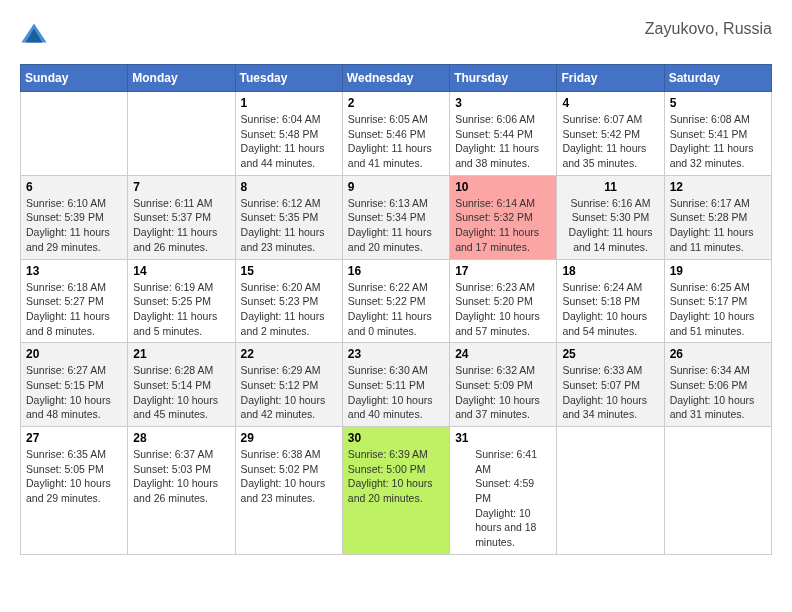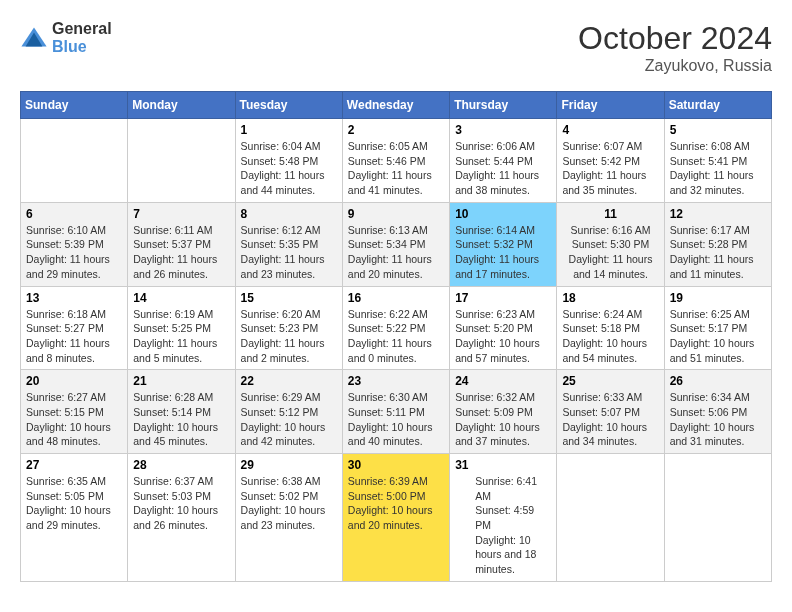--- a/index.html
+++ b/index.html
@@ -82,27 +82,22 @@
   </style>
 </head>
 <body>
 
 <div class="header">
   <div class="logo">
     <svg class="logo-icon" viewBox="0 0 40 40" xmlns="http://www.w3.org/2000/svg">
       <polygon points="20,5 38,32 2,32" fill="#4a90d9"></polygon>
       <polygon points="20,12 32,32 8,32" fill="#1a5fa0"></polygon>
     </svg>
-    <div>
-      <span style="font-size:16px; font-weight:bold; color:#333;">General</span><br>
-      <span style="font-size:16px; font-weight:bold; color:#4a90d9;">Blue</span>
-    </div>
   </div>
   <div class="title-block">
-    <div class="month-title">October 2024</div>
     <div class="location-title">Zayukovo, Russia</div>
   </div>
 </div>
 
 <table class="calendar">
   <thead>
     <tr>
     <th>Sunday</th>
         <th>Monday</th>
         <th>Tuesday</th>
@@ -165,21 +160,21 @@
           <div class="day-info" style="white-space: pre-line;">Sunrise: 6:12 AM
 Sunset: 5:35 PM
 Daylight: 11 hours and 23 minutes.</div>
         </td>
         <td style="background: rgb(242, 242, 242);">
           <span class="day-number">9</span>
           <div class="day-info" style="white-space: pre-line;">Sunrise: 6:13 AM
 Sunset: 5:34 PM
 Daylight: 11 hours and 20 minutes.</div>
         </td>
-        <td style="background: #7dd3fc;">
+        <td style="background: #fca5a5;">
           <span class="day-number">10</span>
           <div class="day-info" style="white-space: pre-line;">Sunrise: 6:14 AM
 Sunset: 5:32 PM
 Daylight: 11 hours and 17 minutes.</div>
         </td>
         <td style="background: rgb(242, 242, 242); text-align: center;">
           <span class="day-number">11</span>
           <div class="day-info" style="white-space: pre-line;">Sunrise: 6:16 AM
 Sunset: 5:30 PM
 Daylight: 11 hours and 14 minutes.</div>
@@ -291,21 +286,21 @@
           <div class="day-info" style="white-space: pre-line;">Sunrise: 6:37 AM
 Sunset: 5:03 PM
 Daylight: 10 hours and 26 minutes.</div>
         </td>
         <td style="background: rgb(255, 255, 255);">
           <span class="day-number">29</span>
           <div class="day-info" style="white-space: pre-line;">Sunrise: 6:38 AM
 Sunset: 5:02 PM
 Daylight: 10 hours and 23 minutes.</div>
         </td>
-        <td style="background: #fde047; margin-left: 24px;">
+        <td style="background: #bef264; margin-left: 24px;">
           <span class="day-number">30</span>
           <div class="day-info" style="white-space: pre-line;">Sunrise: 6:39 AM
 Sunset: 5:00 PM
 Daylight: 10 hours and 20 minutes.</div>
         </td>
         <td style="background: rgb(255, 255, 255);">
           <span class="day-number">31</span>
           <div class="day-info" style="white-space: pre-line; margin-left: 20px;">Sunrise: 6:41 AM
 Sunset: 4:59 PM
 Daylight: 10 hours and 18 minutes.</div>

